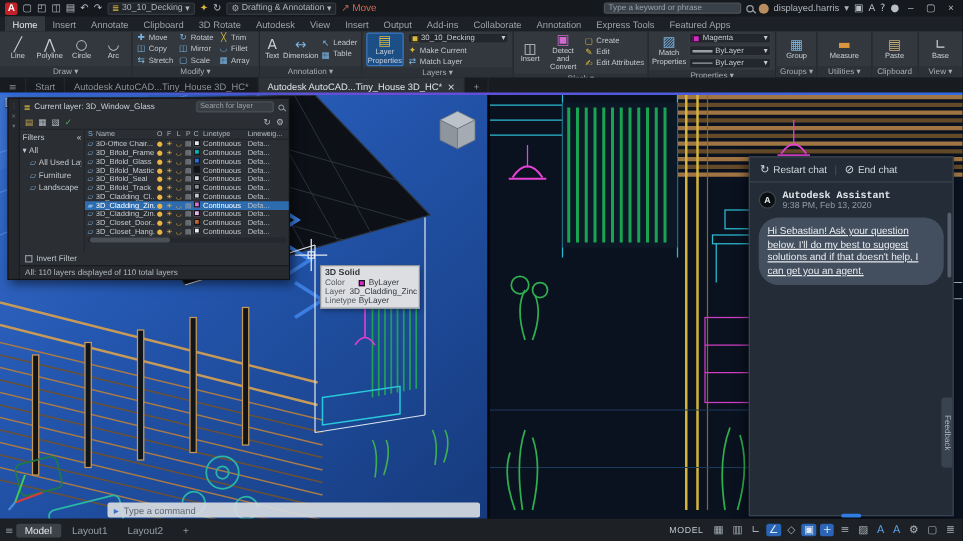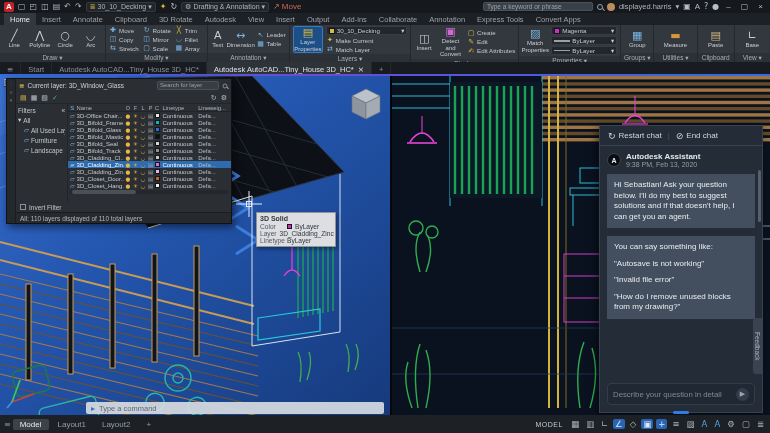--- a/index.html
+++ b/index.html
@@ -119,24 +119,24 @@
   
   .chat { position:absolute; left:599px; top:49px; width:164px; height:288px; background:#242d37;
     border:1px solid #39434f; box-shadow:-2px 2px 8px rgba(0,0,0,.5); display:flex; flex-direction:column; }
   .chat-head { height:20px; display:flex; align-items:center; gap:6px; padding:0 8px;
     border-bottom:1px solid #39434f; font-size:8px; color:#cfd6dd; }
   .chat-head .ic { font-size:9px; }
   .chat-body { flex:1; padding:6px 7px 2px 7px; overflow:hidden; position:relative; }
   .bot-row { display:flex; gap:5px; align-items:center; margin-bottom:6px; }
   .bot-av { width:14px; height:14px; border-radius:50%; background:#0c0f12; border:1px solid #3a444f;
     color:#e8ecf0; font-size:7px; font-weight:bold; display:flex; align-items:center; justify-content:center; }
-  .bot-name { font-size:8px; font-weight:bold; color:#e2e7ec; }
+  .bot-name { font-size:8px; font-weight:bold; color:#e2e7ec;font-family:Liberation Mono, monospace; }
   .bot-time { font-size:7px; color:#939da8; }
-  .bubble { background:#434f5e; border-radius:0; padding:6px 7px; font-size:8px; line-height:1.32;
-    color:#e8ecf0; margin-bottom:8px; }
+  .bubble { background:#434f5e; border-radius:16px; padding:6px 7px; font-size:8px; line-height:1.32;
+    color:#e8ecf0; margin-bottom:8px;text-decoration:underline; }
   .bubble .line { margin-top:6px; }
   .bubble .line:first-child { margin-top:0; }
   .chat-input { margin:0 7px 7px 7px; height:22px; background:#202933; border:1px solid #323d49;
     border-radius:4px; display:flex; align-items:center; padding:0 5px; gap:4px; }
   .chat-input input { flex:1; background:transparent; border:none; outline:none; font-size:7.8px;
     color:#d0d6dd; font-family:"Liberation Sans",sans-serif; }
   .chat-input input::placeholder { color:#7e8894; }
   .send { width:13px; height:13px; border-radius:50%; background:#323d49; color:#9aa5b1; font-size:7px;
     display:flex; align-items:center; justify-content:center; }
   .chat-scroll { position:absolute; right:1px; top:24px; width:3px; height:52px; background:#55606c; border-radius:2px; }
@@ -207,21 +207,21 @@
   <span class="rtab">Clipboard</span>
   <span class="rtab">3D Rotate</span>
   <span class="rtab">Autodesk</span>
   <span class="rtab">View</span>
   <span class="rtab">Insert</span>
   <span class="rtab">Output</span>
   <span class="rtab">Add-ins</span>
   <span class="rtab">Collaborate</span>
   <span class="rtab">Annotation</span>
   <span class="rtab">Express Tools</span>
-  <span class="rtab">Convert Apps</span>
+  <span class="rtab">Featured Apps</span>
 </div>
 
 <div class="ribbon">
 
   <div class="rpanel" style="width:106px">
     <div class="rbody">
       <div class="rbig">
           <span class="ic">╱</span>
           <span>Line</span>
         </div>
@@ -888,32 +888,22 @@
     </div>
     <div class="chat-body">
       <div class="bot-row">
         <span class="bot-av">A</span>
         <span>
           <div class="bot-name">Autodesk Assistant</div>
           <div class="bot-time">9:38 PM, Feb 13, 2020</div>
         </span>
       </div>
       <div class="bubble">Hi Sebastian! Ask your question below. I'll do my best to suggest solutions and if that doesn't help, I can get you an agent.</div>
-      <div class="bubble">
-        <div class="line">You can say something like:</div>
-        <div class="line">"Autosave is not working"</div>
-        <div class="line">"Invalid file error"</div>
-        <div class="line">"How do I remove unused blocks from my drawing?"</div>
-      </div>
       <div class="chat-scroll"></div>
       <div class="feedback">Feedback</div>
-    </div>
-    <div class="chat-input">
-      <input type="text" placeholder="Describe your question in detail" style="">
-      <span class="send ic">▶</span>
     </div>
     <div class="resize-dash"></div>
   </div>
 </div>
 
 <div class="statusbar">
   <span class="ic">≡</span>
   <span class="ltab active">Model</span>
   <span class="ltab">Layout1</span>
   <span class="ltab">Layout2</span>

